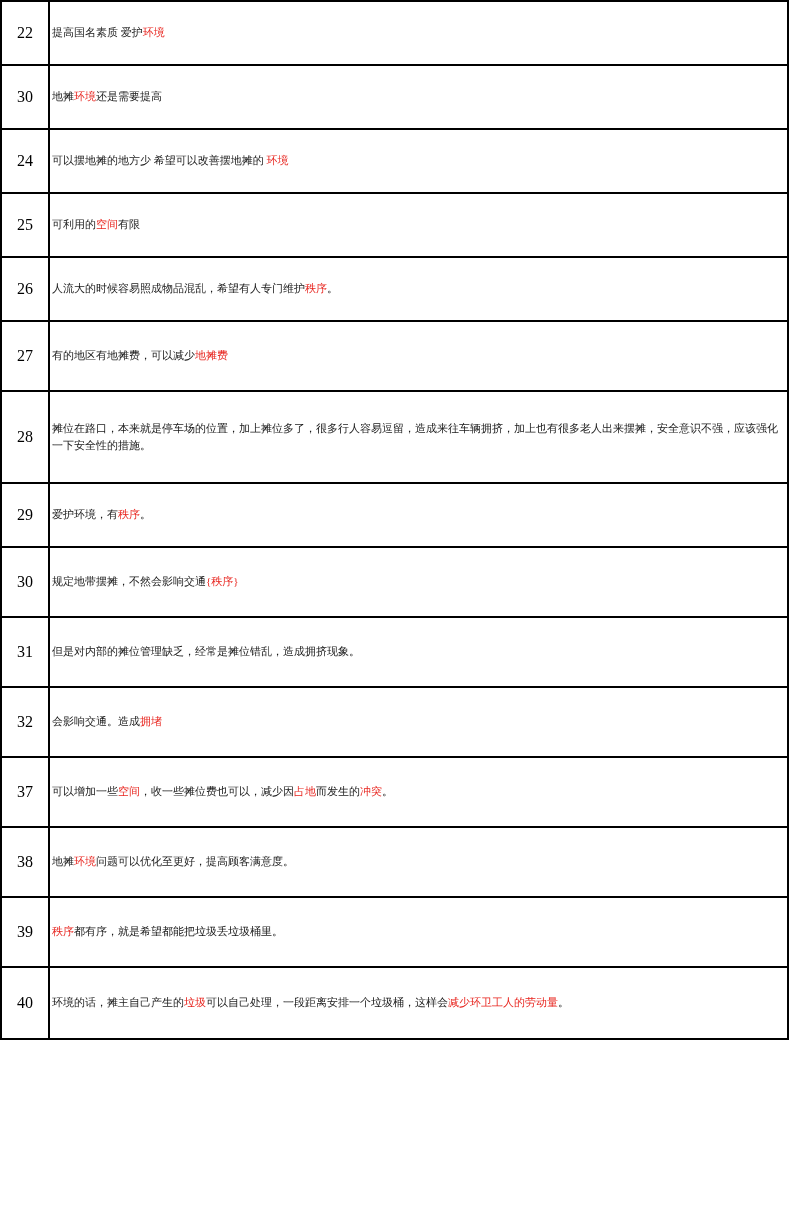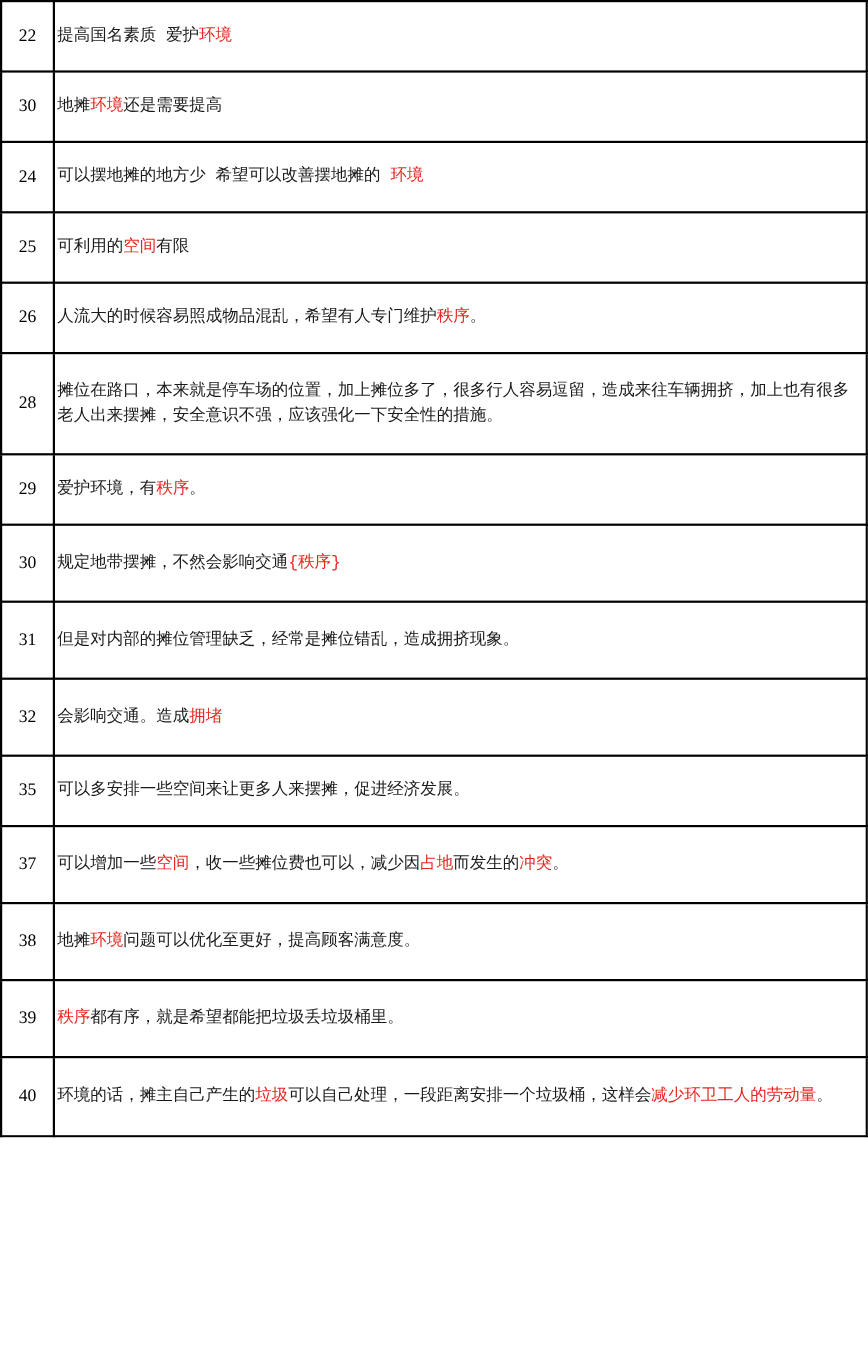--- a/index.html
+++ b/index.html
@@ -26,24 +26,24 @@
     width: 42px;
     text-align: center;
     font-size: 16px;
     color: #000;
     font-family: "Liberation Serif", "DejaVu Serif", serif;
     vertical-align: middle;
     padding: 0 2px;
   }
   .text-cell {
     padding: 6px 6px 6px 6px;
-    font-size: 15px;
+    font-size: 11px;
     line-height: 1.55;
     color: #1a1a1a;
-    font-family: Liberation Mono, monospace;
+    font-family: Liberation Serif, serif;
     vertical-align: top;
   }
   .row-inner {
     display: block;
   }
   .hl {
     color: #e8251f;
   }
   
   tr.h-short td { height: 58px; }
@@ -79,20 +79,26 @@
         <td class="text-cell">
           <span class="row-inner"><span class="">可利用的</span><span class="hl">空间</span><span class="">有限</span></span>
         </td>
       </tr>
       <tr class="h-short">
         <td class="num-cell">26</td>
         <td class="text-cell">
           <span class="row-inner"><span class="">人流大的时候容易照成物品混乱，希望有人专门维护</span><span class="hl">秩序</span><span class="">。</span></span>
         </td>
       </tr>
+      <tr class="h-mid">
+        <td class="num-cell">27</td>
+        <td class="text-cell">
+          <span class="row-inner"><span class="">有的地区有地摊费，可以减少</span><span class="hl">地摊费</span></span>
+        </td>
+      </tr>
       <tr class="h-xtall">
         <td class="num-cell">28</td>
         <td class="text-cell">
           <span class="row-inner"><span class="">摊位在路口，本来就是停车场的位置，加上摊位多了，很多行人容易逗留，造成来往车辆拥挤，加上也有很多老人出来摆摊，安全意识不强，应该强化一下安全性的措施。</span></span>
         </td>
       </tr>
       <tr class="h-short">
         <td class="num-cell">29</td>
         <td class="text-cell">
           <span class="row-inner"><span class="">爱护环境，有</span><span class="hl">秩序</span><span class="">。</span></span>
@@ -109,26 +115,20 @@
         <td class="text-cell">
           <span class="row-inner"><span class="">但是对内部的摊位管理缺乏，经常是摊位错乱，造成拥挤现象。</span></span>
         </td>
       </tr>
       <tr class="h-mid">
         <td class="num-cell">32</td>
         <td class="text-cell">
           <span class="row-inner"><span class="">会影响交通。造成</span><span class="hl">拥堵</span></span>
         </td>
       </tr>
-      <tr class="h-short">
-        <td class="num-cell">35</td>
-        <td class="text-cell">
-          <span class="row-inner"><span class="">可以多安排一些空间来让更多人来摆摊，促进经济发展。</span></span>
-        </td>
-      </tr>
       <tr class="h-mid">
         <td class="num-cell">37</td>
         <td class="text-cell">
           <span class="row-inner"><span class="">可以增加一些</span><span class="hl">空间</span><span class="">，收一些摊位费也可以，减少因</span><span class="hl">占地</span><span class="">而发生的</span><span class="hl">冲突</span><span class="">。</span></span>
         </td>
       </tr>
       <tr class="h-mid">
         <td class="num-cell">38</td>
         <td class="text-cell">
           <span class="row-inner"><span class="">地摊</span><span class="hl">环境</span><span class="">问题可以优化至更好，提高顾客满意度。</span></span>

